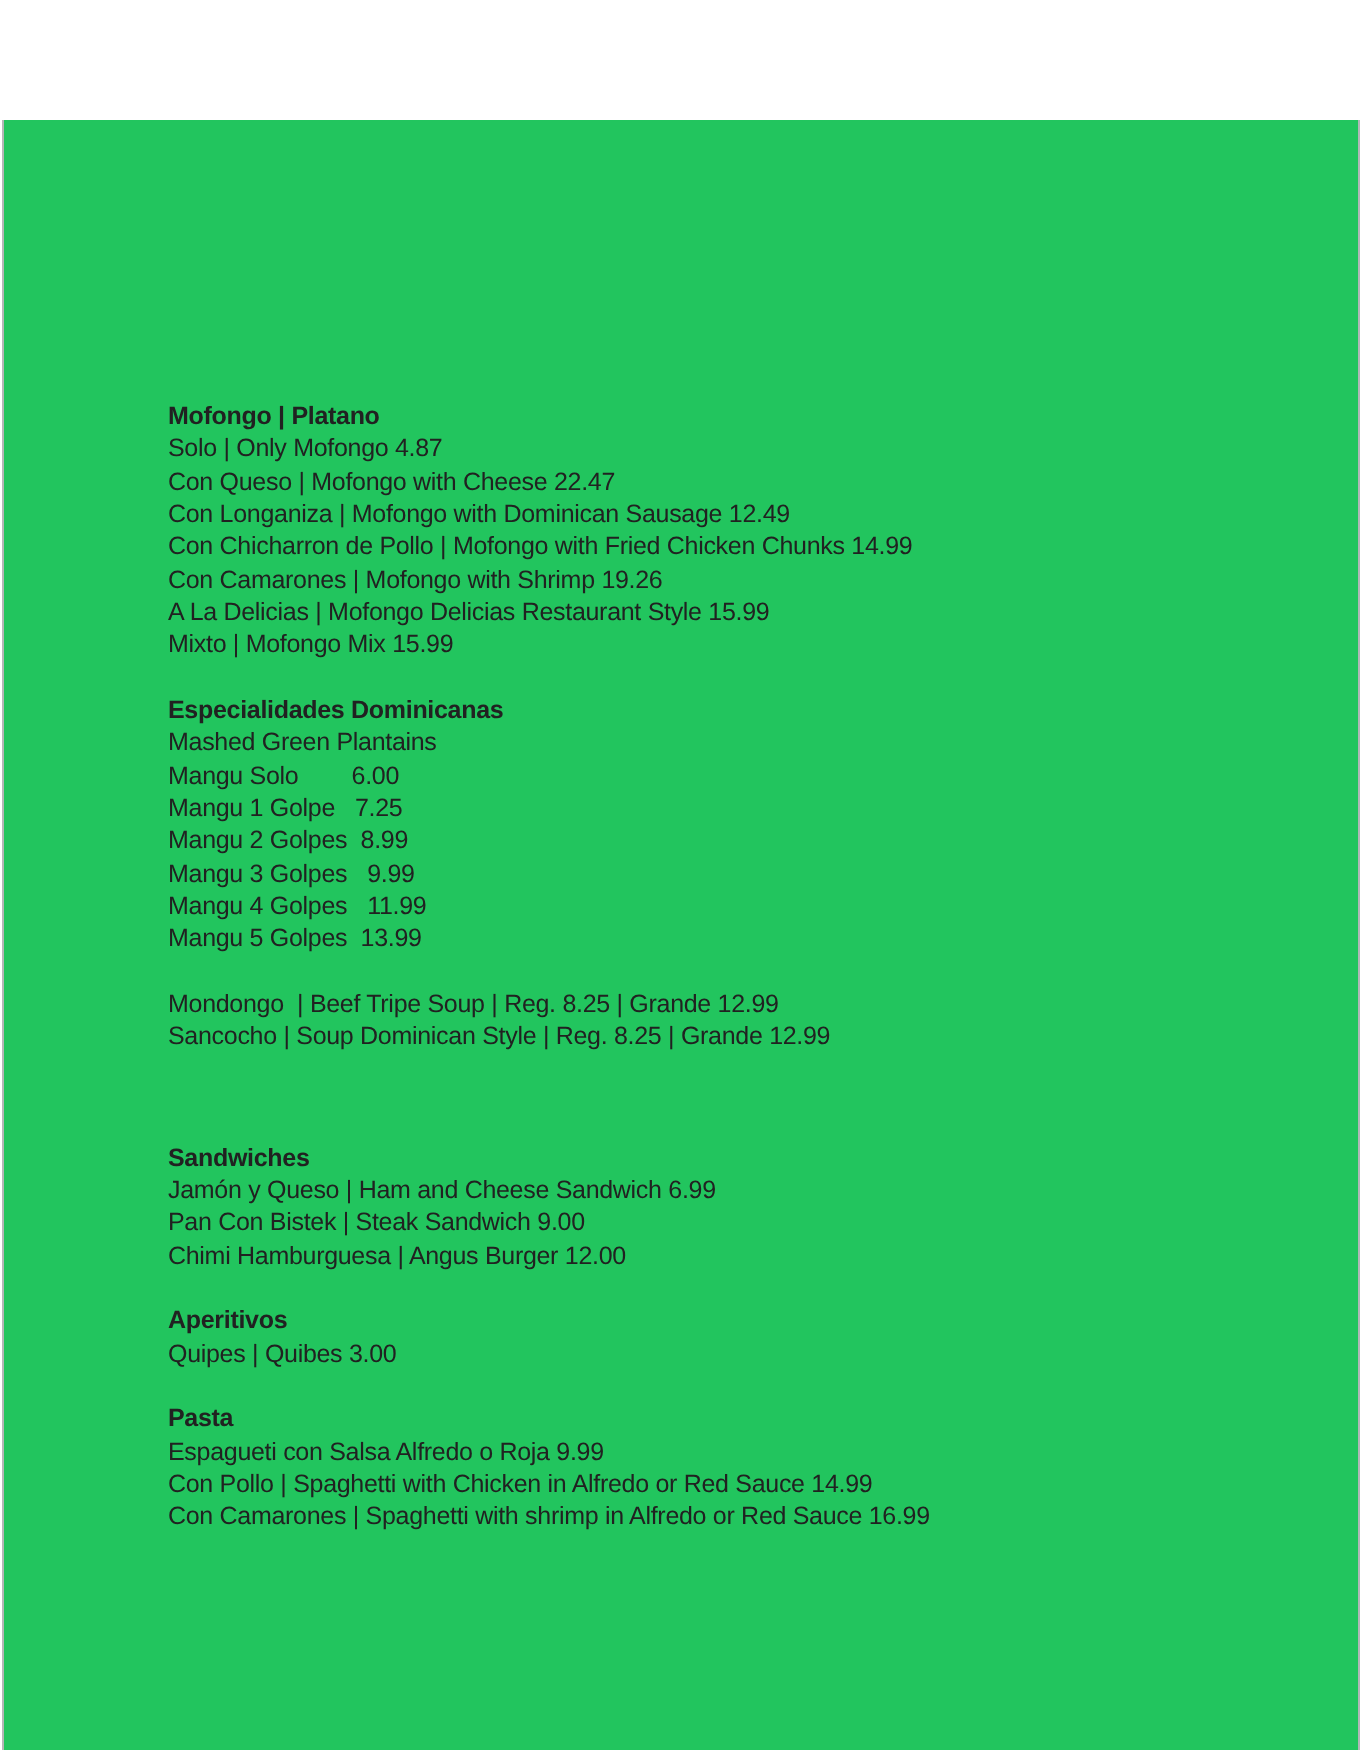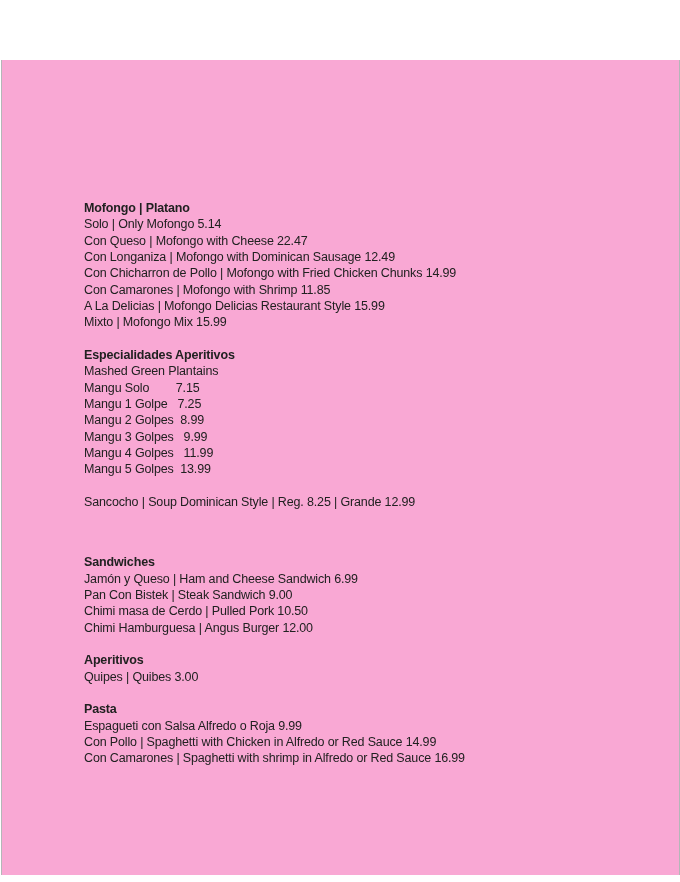--- a/index.html
+++ b/index.html
@@ -13,21 +13,21 @@
     position: relative;
     overflow: hidden;
     font-family: "Liberation Sans", sans-serif;
   }
   .page {
     position: absolute;
     left: 1px;
     right: 0;
     top: 60px;
     height: 815px;
-    background: #f9a8d4;
+    background: #22c55e;
     border-left: 1px solid #b4b6b8;
     border-right: 1px solid #b4b6b8;
     box-sizing: border-box;
   }
   .content {
     position: absolute;
     left: 82px;
     top: 140px;
     right: 30px;
     color: #212121;
@@ -47,49 +47,49 @@
   }
 </style>
 </head>
 <body>
 
 <div class="page">
   <div class="content">
 
     <div class="section">
       <div class="heading">Mofongo | Platano</div>
-      <div class="line">Solo | Only Mofongo 5.14</div>
+      <div class="line">Solo | Only Mofongo 4.87</div>
       <div class="line">Con Queso | Mofongo with Cheese 22.47</div>
       <div class="line">Con Longaniza | Mofongo with Dominican Sausage 12.49</div>
       <div class="line">Con Chicharron de Pollo | Mofongo with Fried Chicken Chunks 14.99</div>
-      <div class="line">Con Camarones | Mofongo with Shrimp 11.85</div>
+      <div class="line">Con Camarones | Mofongo with Shrimp 19.26</div>
       <div class="line">A La Delicias | Mofongo Delicias Restaurant Style 15.99</div>
       <div class="line">Mixto | Mofongo Mix 15.99</div>
     </div>
 
     <div class="section gap-1">
-      <div class="heading">Especialidades Aperitivos</div>
+      <div class="heading">Especialidades Dominicanas</div>
       <div class="line">Mashed Green Plantains</div>
-      <div class="line">Mangu Solo        7.15</div>
+      <div class="line">Mangu Solo        6.00</div>
       <div class="line">Mangu 1 Golpe   7.25</div>
       <div class="line">Mangu 2 Golpes  8.99</div>
       <div class="line">Mangu 3 Golpes   9.99</div>
       <div class="line">Mangu 4 Golpes   11.99</div>
       <div class="line">Mangu 5 Golpes  13.99</div>
     </div>
 
     <div class="section gap-1">
+      <div class="line">Mondongo  | Beef Tripe Soup | Reg. 8.25 | Grande 12.99</div>
       <div class="line">Sancocho | Soup Dominican Style | Reg. 8.25 | Grande 12.99</div>
     </div>
 
     <div class="section gap-2">
       <div class="heading">Sandwiches</div>
       <div class="line">Jamón y Queso | Ham and Cheese Sandwich 6.99</div>
       <div class="line">Pan Con Bistek | Steak Sandwich 9.00</div>
-      <div class="line">Chimi masa de Cerdo | Pulled Pork 10.50</div>
       <div class="line">Chimi Hamburguesa | Angus Burger 12.00</div>
     </div>
 
     <div class="section gap-1">
       <div class="heading">Aperitivos</div>
       <div class="line">Quipes | Quibes 3.00</div>
     </div>
 
     <div class="section gap-1">
       <div class="heading">Pasta</div>

